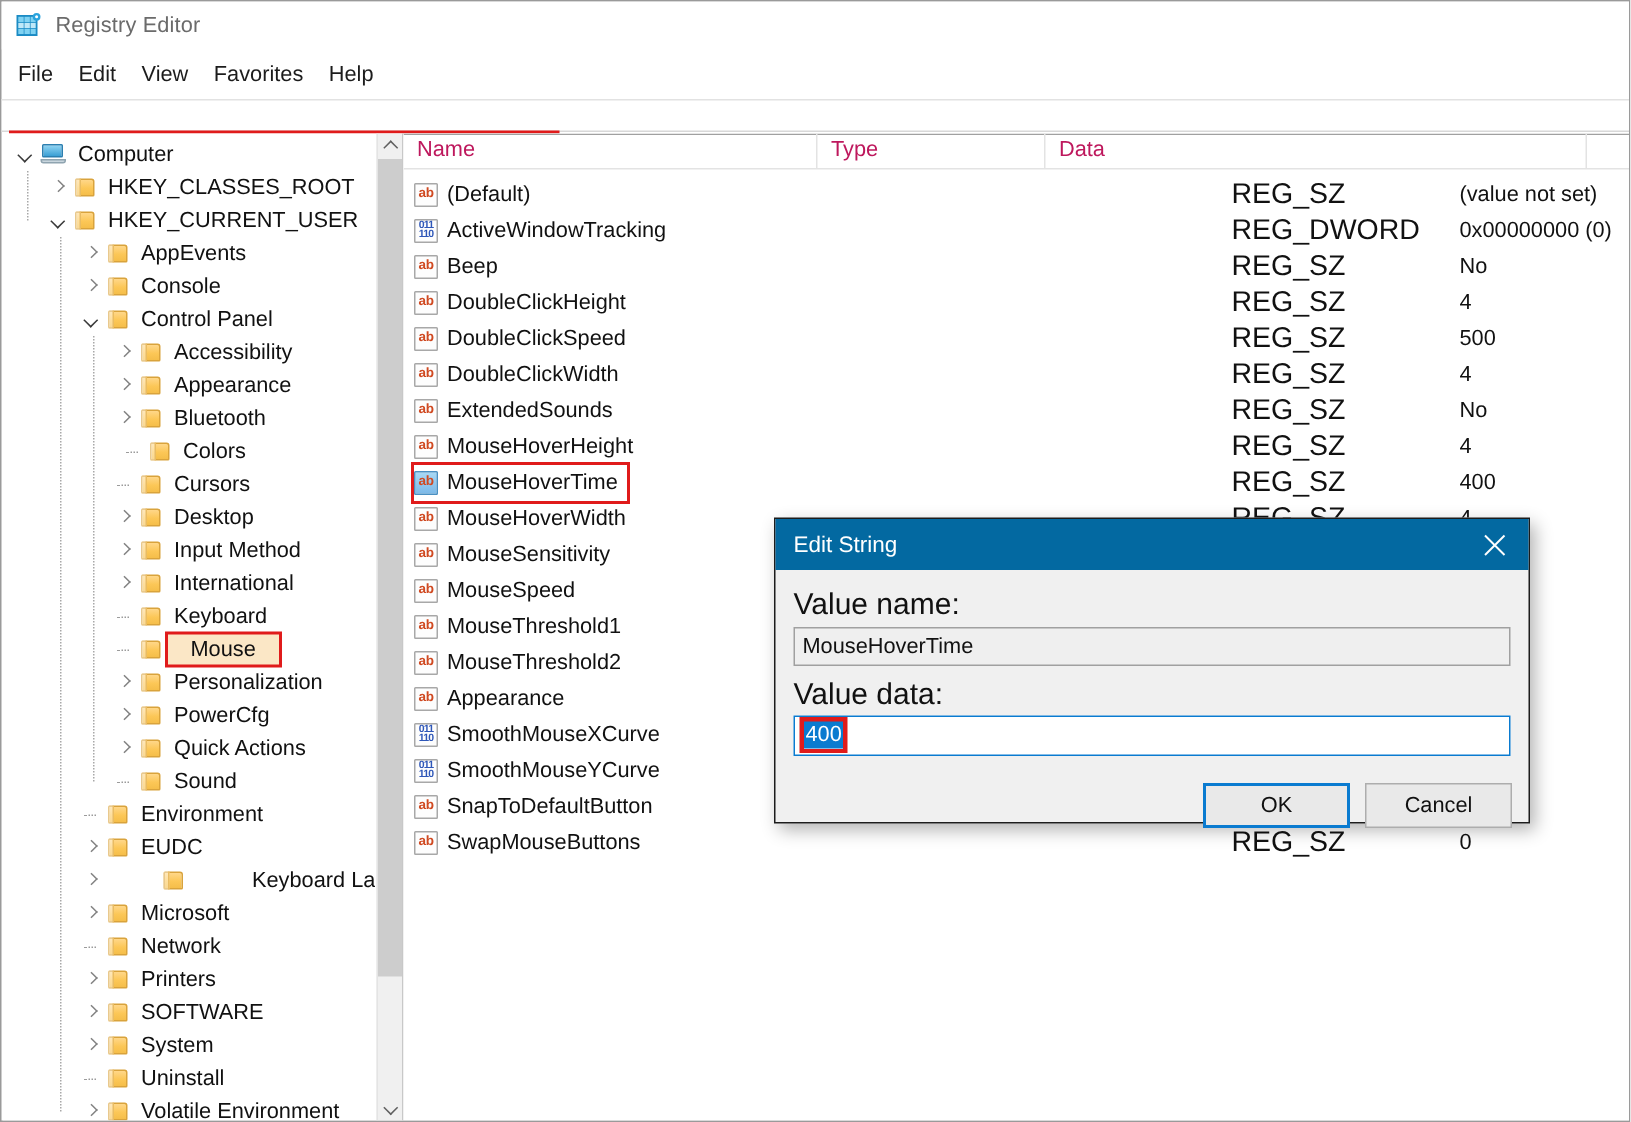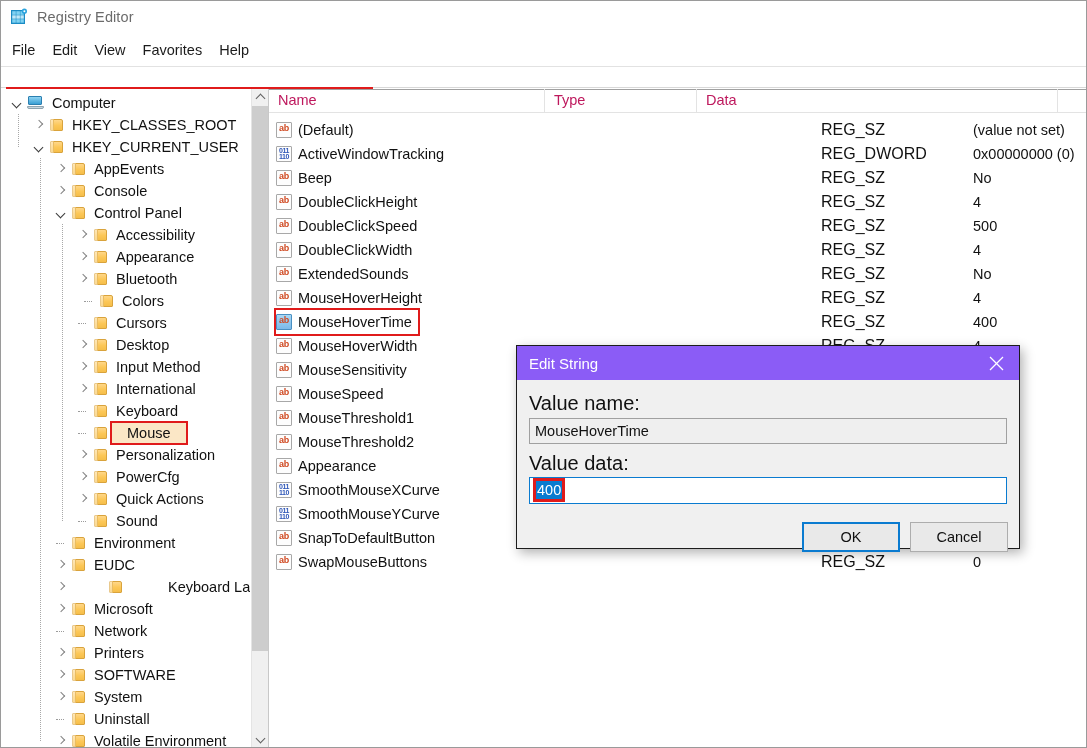--- a/index.html
+++ b/index.html
@@ -246,21 +246,21 @@
     white-space: nowrap;
   }
   .lname .lbl { padding-left: 5px; }
   .lrow.sel .lname {
     box-shadow: 0 0 0 2px #e01b1b;
     padding-right: 6px;
   }
   .ltype {
     position: absolute; left: 552px; top: 0;
     height: 24px; line-height: 24px;
-    font-size: 16px; color: #111111;
+    font-size: 19px; color: #111111;
     white-space: nowrap;
   }
   .ldata {
     position: absolute; left: 704px; top: 0;
     height: 24px; line-height: 24px;
     font-size: 14.5px; color: #111111;
     white-space: nowrap;
   }
 
   
@@ -306,21 +306,21 @@
     width: 504px; height: 204px;
     background: #f0f0f0;
     border: 1px solid #1c1c1c;
     box-sizing: border-box;
     box-shadow: 3px 4px 11px rgba(0,0,0,.30);
     z-index: 40;
   }
   .dlg-title {
     position: absolute; left: 0; top: 0;
     width: 502px; height: 34px;
-    background: #8b5cf6;
+    background: #0369a1;
     display: flex; align-items: center;
   }
   .dlg-title-text {
     margin-left: 12px;
     font-size: 15px; color: #ffffff;
   }
   .dlg-close {
     position: absolute; right: 0; top: 0;
     width: 46px; height: 34px;
     display: flex; align-items: center; justify-content: center;

